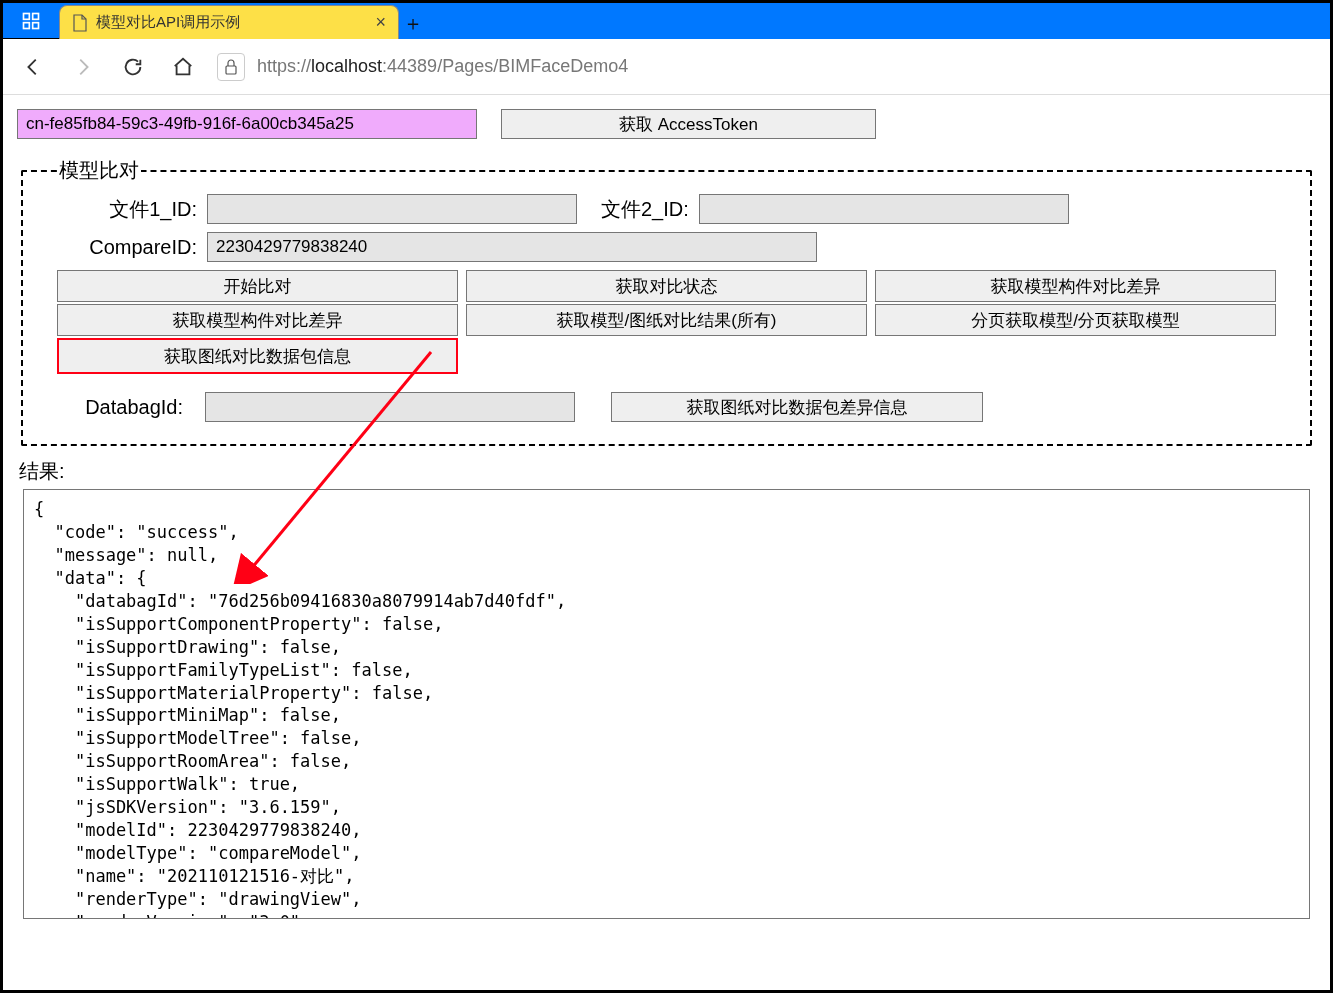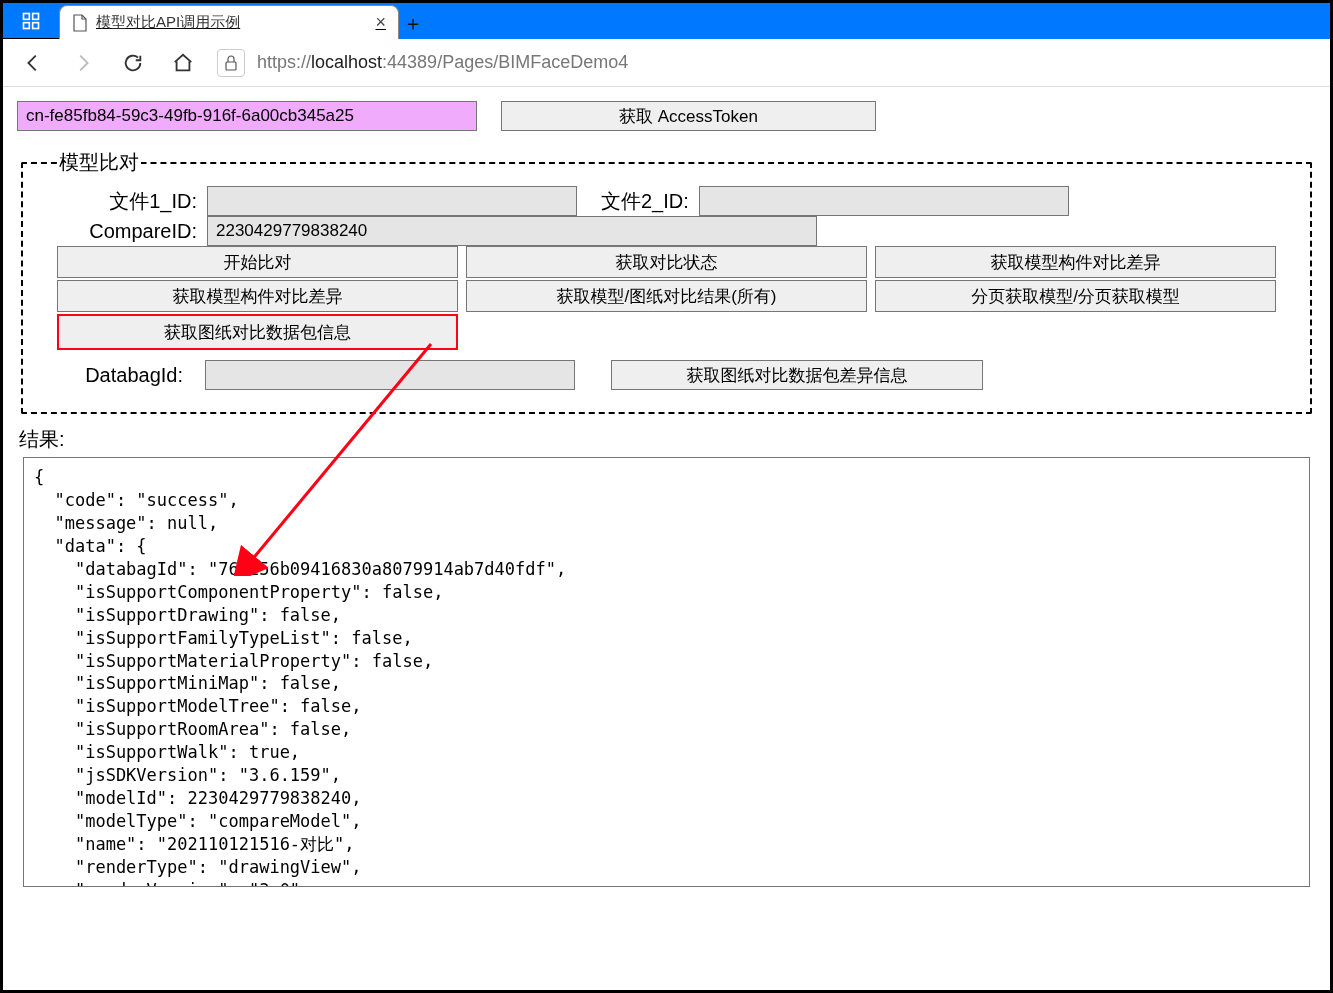--- a/index.html
+++ b/index.html
@@ -21,47 +21,46 @@
 .win-icon {
   width: 56px;
   background: #0078ff;
   display: flex;
   align-items: center;
   justify-content: center;
   border-bottom: 1px solid #000;
 }
 .win-icon svg { width: 20px; height: 20px; }
 .tab {
-  background: #ffffff;
+  background: #fde047;
   border-top-left-radius: 8px 8px;
   border-top-right-radius: 8px 8px;
   margin-top: 2px;
   display: flex;
   align-items: center;
   padding: 0 12px;
   width: 340px;
   border: 1px solid #888;
   border-bottom: none;
-  text-decoration: underline;
 }
 .tab .page-icon { margin-right: 8px; display: flex; }
 .tab .page-icon svg { width: 16px; height: 18px; }
 .tab .tab-title { flex: 1; font-size: 15px; color: #333; }
 .tab .close-x { font-size: 18px; color: #444; margin-left: 4px; }
 .new-tab-btn {
   width: 28px;
   display: flex;
   align-items: center;
   justify-content: center;
   color: #111;
   font-size: 20px;
   margin-top: 4px;
 }
 .addr-bar {
-  height: 48px;
+  height: 56px;
   display: flex;
   align-items: center;
   padding: 0 14px;
   border-bottom: 1px solid #ddd;
   gap: 18px;
 }
 .nav-btn {
   width: 32px;
   height: 32px;
   display: flex;
@@ -124,20 +123,21 @@
   padding: 10px 34px 22px 34px;
   position: relative;
 }
 fieldset.compare legend {
   font-size: 20px;
   padding: 0 2px;
 }
 .field-row {
   display: flex;
   align-items: center;
+  margin-bottom: 8px;
 }
 .lbl {
   font-size: 20px;
   text-align: right;
   margin-right: 10px;
 }
 .lbl.file { width: 140px; }
 .lbl.cmp { width: 140px; }
 .tinput {
   height: 30px;
@@ -153,21 +153,21 @@
   display: grid;
   grid-template-columns: repeat(3, 1fr);
   gap: 2px 8px;
   margin-bottom: 2px;
 }
 .btn-grid .grey-btn { width: 100%; height: 32px; }
 .highlight-red { border: 2px solid #ff0015 !important; height: 36px !important; }
 .databag-row {
   display: flex;
   align-items: center;
-  margin-top: 10px;
+  margin-top: 18px;
   gap: 12px;
 }
 .databag-row .lbl { width: 126px; }
 .databag-input { width: 370px; margin-right: 24px; }
 .databag-btn { width: 372px; }
 .result-label {
   font-size: 20px;
   margin: 0 0 4px 2px;
 }
 .result-box {

